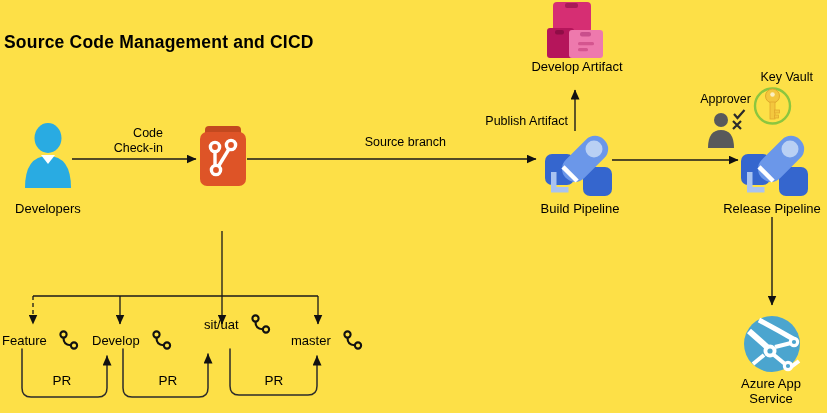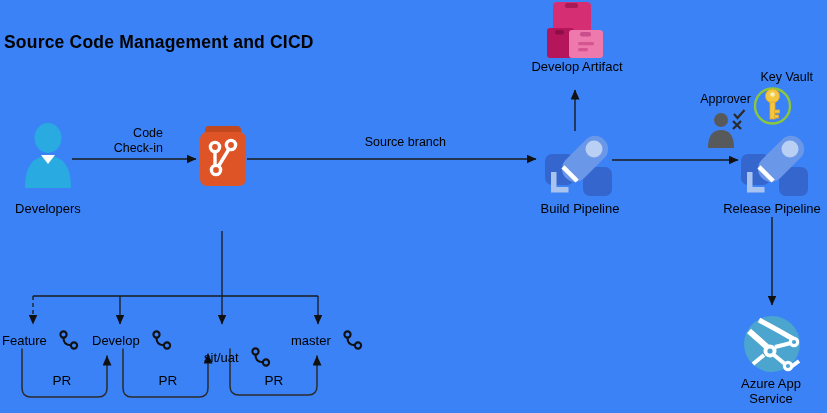--- a/index.html
+++ b/index.html
@@ -1,17 +1,17 @@
 <!DOCTYPE html>
 <html><head>
 <meta charset="utf-8">
 <style>
   html,body{margin:0;padding:0;background:#fff;}
   #canvas{
-    position:relative;width:827px;height:413px;background:#3b82f6;overflow:hidden;
+    position:relative;width:827px;height:413px;background:#fde047;overflow:hidden;
     font-family:"Liberation Sans", sans-serif;color:#111;
   }
   .abs{position:absolute;}
   svg{display:block;}
   #connectors{position:absolute;left:0;top:0;pointer-events:none;}
   .title{
     font-size:17.5px;font-weight:bold;color:#000;white-space:nowrap;letter-spacing:.2px;
   }
   .lbl{
     font-size:13px;line-height:14.5px;color:#000;text-align:center;white-space:nowrap;
@@ -97,20 +97,21 @@
       <rect x="0" y="26" width="27" height="30" rx="3" fill="#B5155B"></rect>
       <rect x="8" y="28" width="9" height="4.5" rx="2" fill="#8F0D46"></rect>
       <rect x="22" y="28" width="34" height="28" rx="3" fill="#EE79AD"></rect>
       <rect x="33" y="30" width="11" height="4.5" rx="2" fill="#C94F8C"></rect>
       <rect x="31" y="40" width="16" height="3.2" rx="1.5" fill="#D4558F"></rect>
       <rect x="31" y="46" width="10" height="3.2" rx="1.5" fill="#D4558F"></rect>
     </svg>
   </div>
   <div class="abs lbl" style="left:517px;top:60px;width:120px;">Develop Artifact</div>
 
+  <div class="abs lbl small right" style="left:468px;top:114px;width:100px;">Publish Artifact</div>
 
   <div class="abs" style="left:544px;top:130px;width:68px;height:68px;">
     <svg width="68" height="68" viewBox="0 0 68 68">
       <rect x="1" y="24" width="29" height="31" rx="7" fill="#3566CE"></rect>
       <rect x="39" y="37" width="29" height="29" rx="7" fill="#3566CE"></rect>
       <path d="M7,42 h5.5 v15 h12 v5.5 H7 Z" fill="#A9C3F0"></path>
       <g transform="translate(34,36) rotate(45)">
         <rect x="-13" y="-37" width="26" height="54" rx="12.5" fill="#6B97E9"></rect>
         <rect x="-10" y="9" width="20" height="4.5" fill="#ffffff"></rect>
       </g>
@@ -194,21 +195,21 @@
     <span class="branch-name">Develop</span>
     <svg width="23" height="21" viewBox="0 0 23 21">
       <g stroke="#111" stroke-width="2.1" fill="none">
         <circle cx="6.5" cy="4.5" r="3.1"></circle>
         <circle cx="17" cy="15.5" r="3.1"></circle>
         <path d="M6.5,8 C6.5,12.5 9.5,15 13.5,15.3"></path>
       </g>
     </svg>
   </div>
 
-  <div class="abs branch-row" style="left:204px;top:347px;">
+  <div class="abs branch-row" style="left:204px;top:314px;">
     <span class="branch-name">sit/uat</span>
     <svg width="23" height="21" viewBox="0 0 23 21">
       <g stroke="#111" stroke-width="2.1" fill="none">
         <circle cx="6.5" cy="4.5" r="3.1"></circle>
         <circle cx="17" cy="15.5" r="3.1"></circle>
         <path d="M6.5,8 C6.5,12.5 9.5,15 13.5,15.3"></path>
       </g>
     </svg>
   </div>
 

